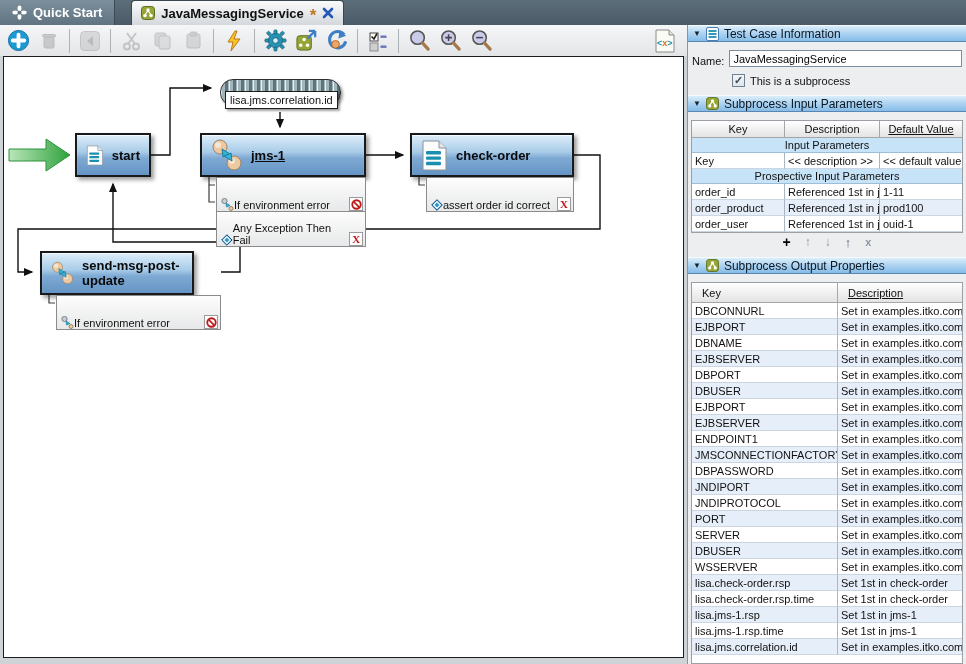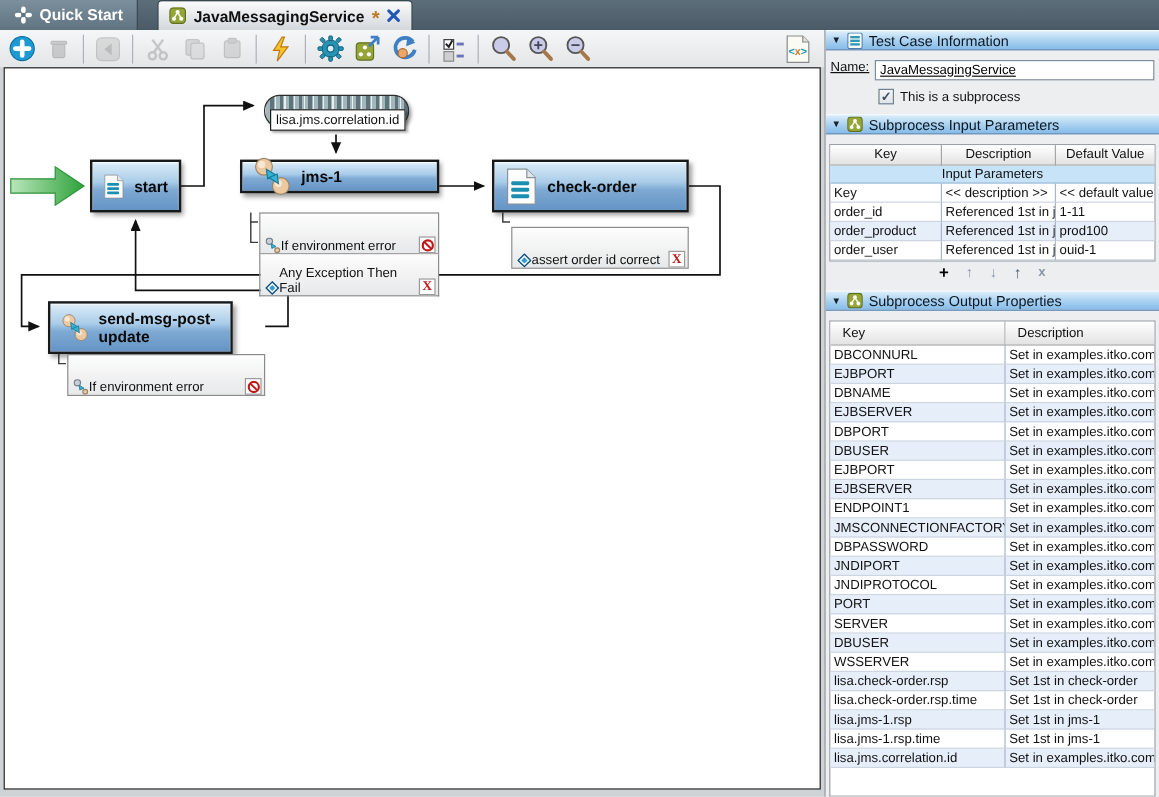--- a/index.html
+++ b/index.html
@@ -45,30 +45,30 @@
           box-shadow:2px 2px 3px rgba(0,0,0,.35); }
   .coillabel { position:absolute; background:#fff; border:1px solid #1d1d1d; padding:2px 4px; font-size:11px;
                box-shadow:2px 2px 2px rgba(0,0,0,.35); white-space:nowrap; }
 
   
   .panel { width:279px; background:#eceef0; border-left:1px solid #8f9397; display:flex; flex-direction:column; overflow:hidden; }
   .phead { height:17px; flex:0 0 17px; background:linear-gradient(180deg,#dbeefb 0%,#a8d0f0 55%,#86bce8 100%);
            border-top:1px solid #f4fafe; border-bottom:1px solid #5a86b4; display:flex; align-items:center; gap:5px; padding:0 5px; font-size:12px; color:#0b1722; }
   .tri { font-size:8px; color:#16222c; }
   .tci-body { padding:8px 4px 6px 4px; }
-  .namerow { display:flex; align-items:flex-start; gap:5px;text-decoration:underline; }
+  .namerow { display:flex; align-items:flex-end; gap:5px; }
   .namerow input { flex:1; height:17px; border:1px solid #7d8d9c; font-size:11px; padding:0 3px; font-family:"Liberation Sans",sans-serif; background:#fff; }
   .cbrow { display:flex; align-items:center; gap:5px; margin:7px 0 2px 40px; }
   .cbox { width:13px; height:13px; background:linear-gradient(180deg,#f2f5f8,#dfe5ea); border:1px solid #71808e; display:flex; align-items:center; justify-content:center; font-size:11px; color:#3d4d5c; font-weight:bold; }
 
   .tbl { margin:8px 3px 0 3px; border:1px solid #9aa0a6; background:#fff; }
   .ihead, .irow { display:grid; grid-template-columns:93px 95px 1fr; }
   .ohead, .orow { display:grid; grid-template-columns:146px 1fr; }
   .hcell { background:linear-gradient(180deg,#ffffff,#e3e3e3); border-right:1px solid #a6a6a6; border-bottom:1px solid #a6a6a6; text-align:center; padding:2px 3px; }
-  .hcell:last-child { border-right:none; }
+  .hcell:last-child { border-right:none;text-decoration:underline; }
   .ohead .hcell { text-align:left; padding:4px 3px 3px 10px; }
   .gcell { background:#c7e3f8; text-align:center; padding:1px 0; border-bottom:1px solid #9ebdd6; font-size:11px; }
   .cell { padding:1px 3px; border-right:1px solid #aab6c4; border-bottom:1px solid #ccd6e3; white-space:nowrap; overflow:hidden; height:16px; line-height:14px; }
   .cell:last-child { border-right:none; }
   .irow.odd, .orow.odd { background:#e6eef9; }
   .rowtools { height:17px; display:flex; align-items:center; justify-content:center; gap:14px; background:#eceef0; margin:1px 3px 0 3px; }
   .rowtools span { line-height:15px; }
   .ticon-plus { font-weight:bold; font-size:14px; color:#000; }
   .ticon-up, .ticon-down { color:#8d96a6; font-size:12px; }
   .ticon-bigup { color:#4c5a68; font-size:13px; font-weight:bold; }
@@ -270,21 +270,21 @@
           <path d="M18 1 V8 H25" fill="#dfe5e9" stroke="#8a9298"></path>
           <g fill="#1b8fb0">
               <rect x="5" y="11" width="15" height="3.4" rx="1.2"></rect>
               <rect x="5" y="16.4" width="15" height="3.4" rx="1.2"></rect>
               <rect x="5" y="21.8" width="15" height="3.4" rx="1.2"></rect>
             </g>
         </svg>
         <span>start</span>
       </div>
 
-      <div class="node" style="left:196px; top:76px; width:166px; height:28px;">
+      <div class="node" style="left:196px; top:76px; width:166px; height:44px;text-decoration:underline;">
         <svg width="32" height="32" viewBox="0 0 32 32">
           <circle cx="9" cy="8" r="7" fill="#ecc9a0" stroke="#9a8468"></circle>
           <circle cx="7" cy="6" r="3" fill="#f7e6d2"></circle>
           <path d="M11 10 L19 15 L12 18 Z" fill="#35b3d4" stroke="#1a7c9c"></path>
           <circle cx="23" cy="24" r="7" fill="#ecc9a0" stroke="#9a8468"></circle>
           <circle cx="21" cy="22" r="3" fill="#f7e6d2"></circle>
           <path d="M21 22 L13 17 L20 14 Z" fill="#35b3d4" stroke="#1a7c9c"></path>
         </svg>
         <span>jms-1</span>
       </div>
@@ -320,21 +320,21 @@
           <path d="M2 1 H18 L25 8 V30 H2 Z" fill="#fdfdfd" stroke="#8a9298"></path>
           <path d="M18 1 V8 H25" fill="#dfe5e9" stroke="#8a9298"></path>
           <g fill="#1b8fb0">
               <rect x="5" y="11" width="15" height="3.4" rx="1.2"></rect>
               <rect x="5" y="16.4" width="15" height="3.4" rx="1.2"></rect>
               <rect x="5" y="21.8" width="15" height="3.4" rx="1.2"></rect>
             </g>
         </svg>
         <span>check-order</span>
       </div>
-      <div class="arows" style="left:422px; top:120px; width:148px;margin-top:12px;">
+      <div class="arows" style="left:422px; top:120px; width:148px;">
         <div class="arow">
           <svg width="12" height="12" viewBox="0 0 12 12">
             <polygon points="6,0.7 11.3,6 6,11.3 0.7,6" fill="#2f9ad0" stroke="#0c4a78"></polygon>
             <polygon points="6,2.6 9.4,6 6,9.4 2.6,6" fill="none" stroke="#fff" stroke-width="1.2"></polygon>
           </svg>
           <span>assert order id correct</span>
           <span class="act">
               <span class="redx">X</span>
             </span>
         </div>
@@ -415,20 +415,21 @@
         <span class="hcell">Default Value</span>
       </div>
       <div class="gcell">Input Parameters</div>
 
         <div class="irow even">
           <span class="cell">Key</span>
           <span class="cell">&lt;&lt; description &gt;&gt;</span>
           <span class="cell">&lt;&lt; default value &gt;&gt;</span>
         </div>
 
+      <div class="gcell">Prospective Input Parameters</div>
 
         <div class="irow even">
           <span class="cell">order_id</span>
           <span class="cell">Referenced 1st in j...</span>
           <span class="cell">1-11</span>
         </div>
 
         <div class="irow odd">
           <span class="cell">order_product</span>
           <span class="cell">Referenced 1st in j...</span>

